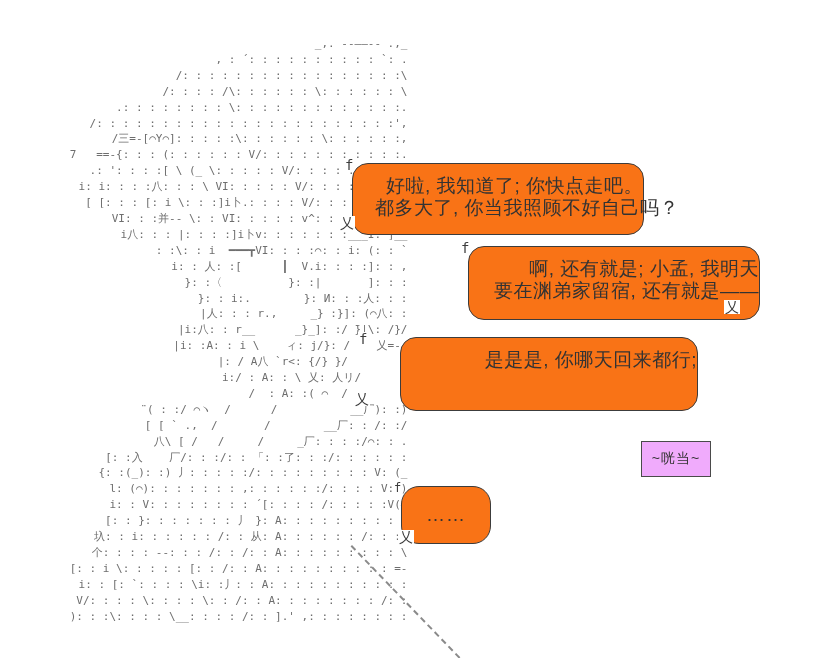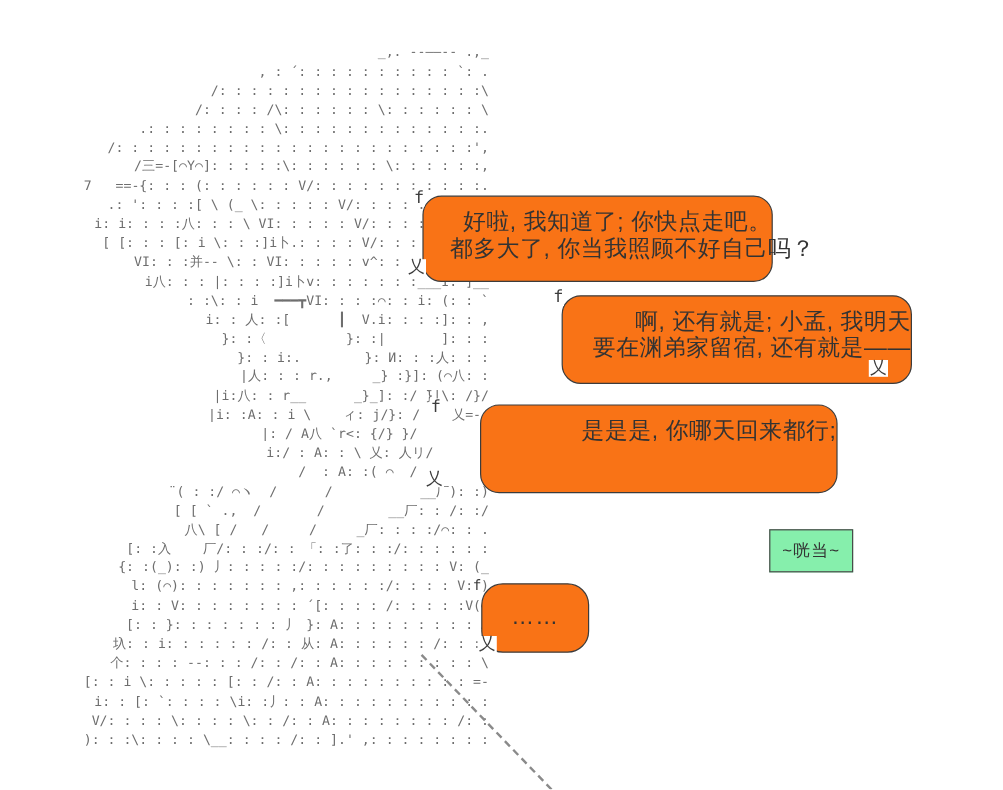--- a/index.html
+++ b/index.html
@@ -25,21 +25,21 @@
     color:#333333;font-size:19px;line-height:22px;letter-spacing:0.5px;
   }
   .bubble .bline{white-space:nowrap;}
   .b1{left:352px;top:163px;width:292px;height:72px;padding:11px 0 0 22px;}
   .b2{left:468px;top:246px;width:292px;height:74px;padding:11px 0 0 20px;}
   .b3{left:366px;top:337px;width:298px;height:74px;padding:11px 0 0 20px;margin-left:34px;}
   .b4{left:401px;top:486px;width:90px;height:58px;border-radius:18px;
       display:flex;align-items:center;justify-content:center;letter-spacing:1px;}
   .sfx{
     position:absolute;left:641px;top:441px;width:70px;height:36px;
-    border:1px solid #4a4a4a;background:#86efac;box-sizing:border-box;
+    border:1px solid #4a4a4a;background:#f0abfc;box-sizing:border-box;
     display:flex;align-items:center;justify-content:center;
     color:#333333;font-size:14px;letter-spacing:1px;
   }
   .tail{
     position:absolute;color:#3c3c3c;background:#ffffff;
     font-family:"DejaVu Sans Mono", monospace;font-size:14px;line-height:14px;
     padding:0 1px;
   }
   .t1f{left:344px;top:158px;}
   .t1x{left:339px;top:216px;}

